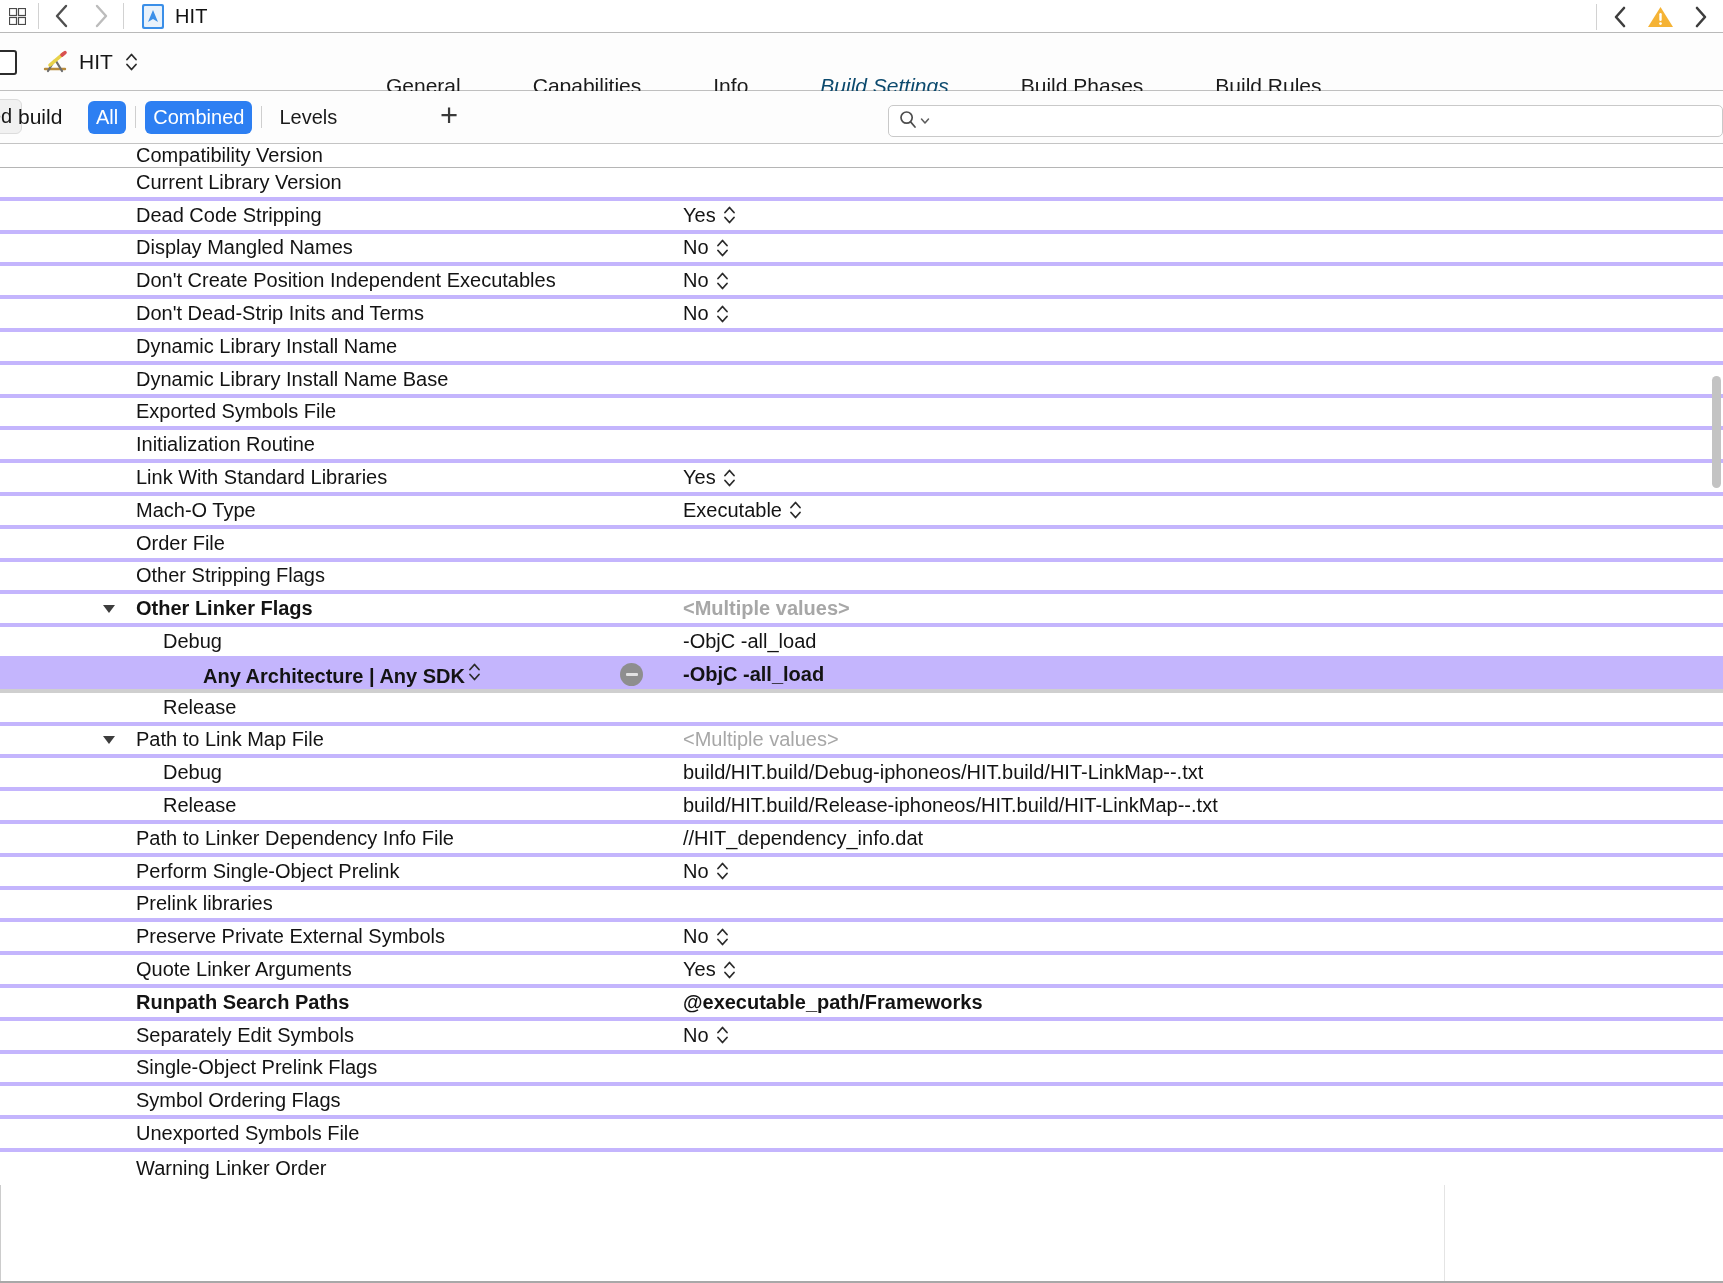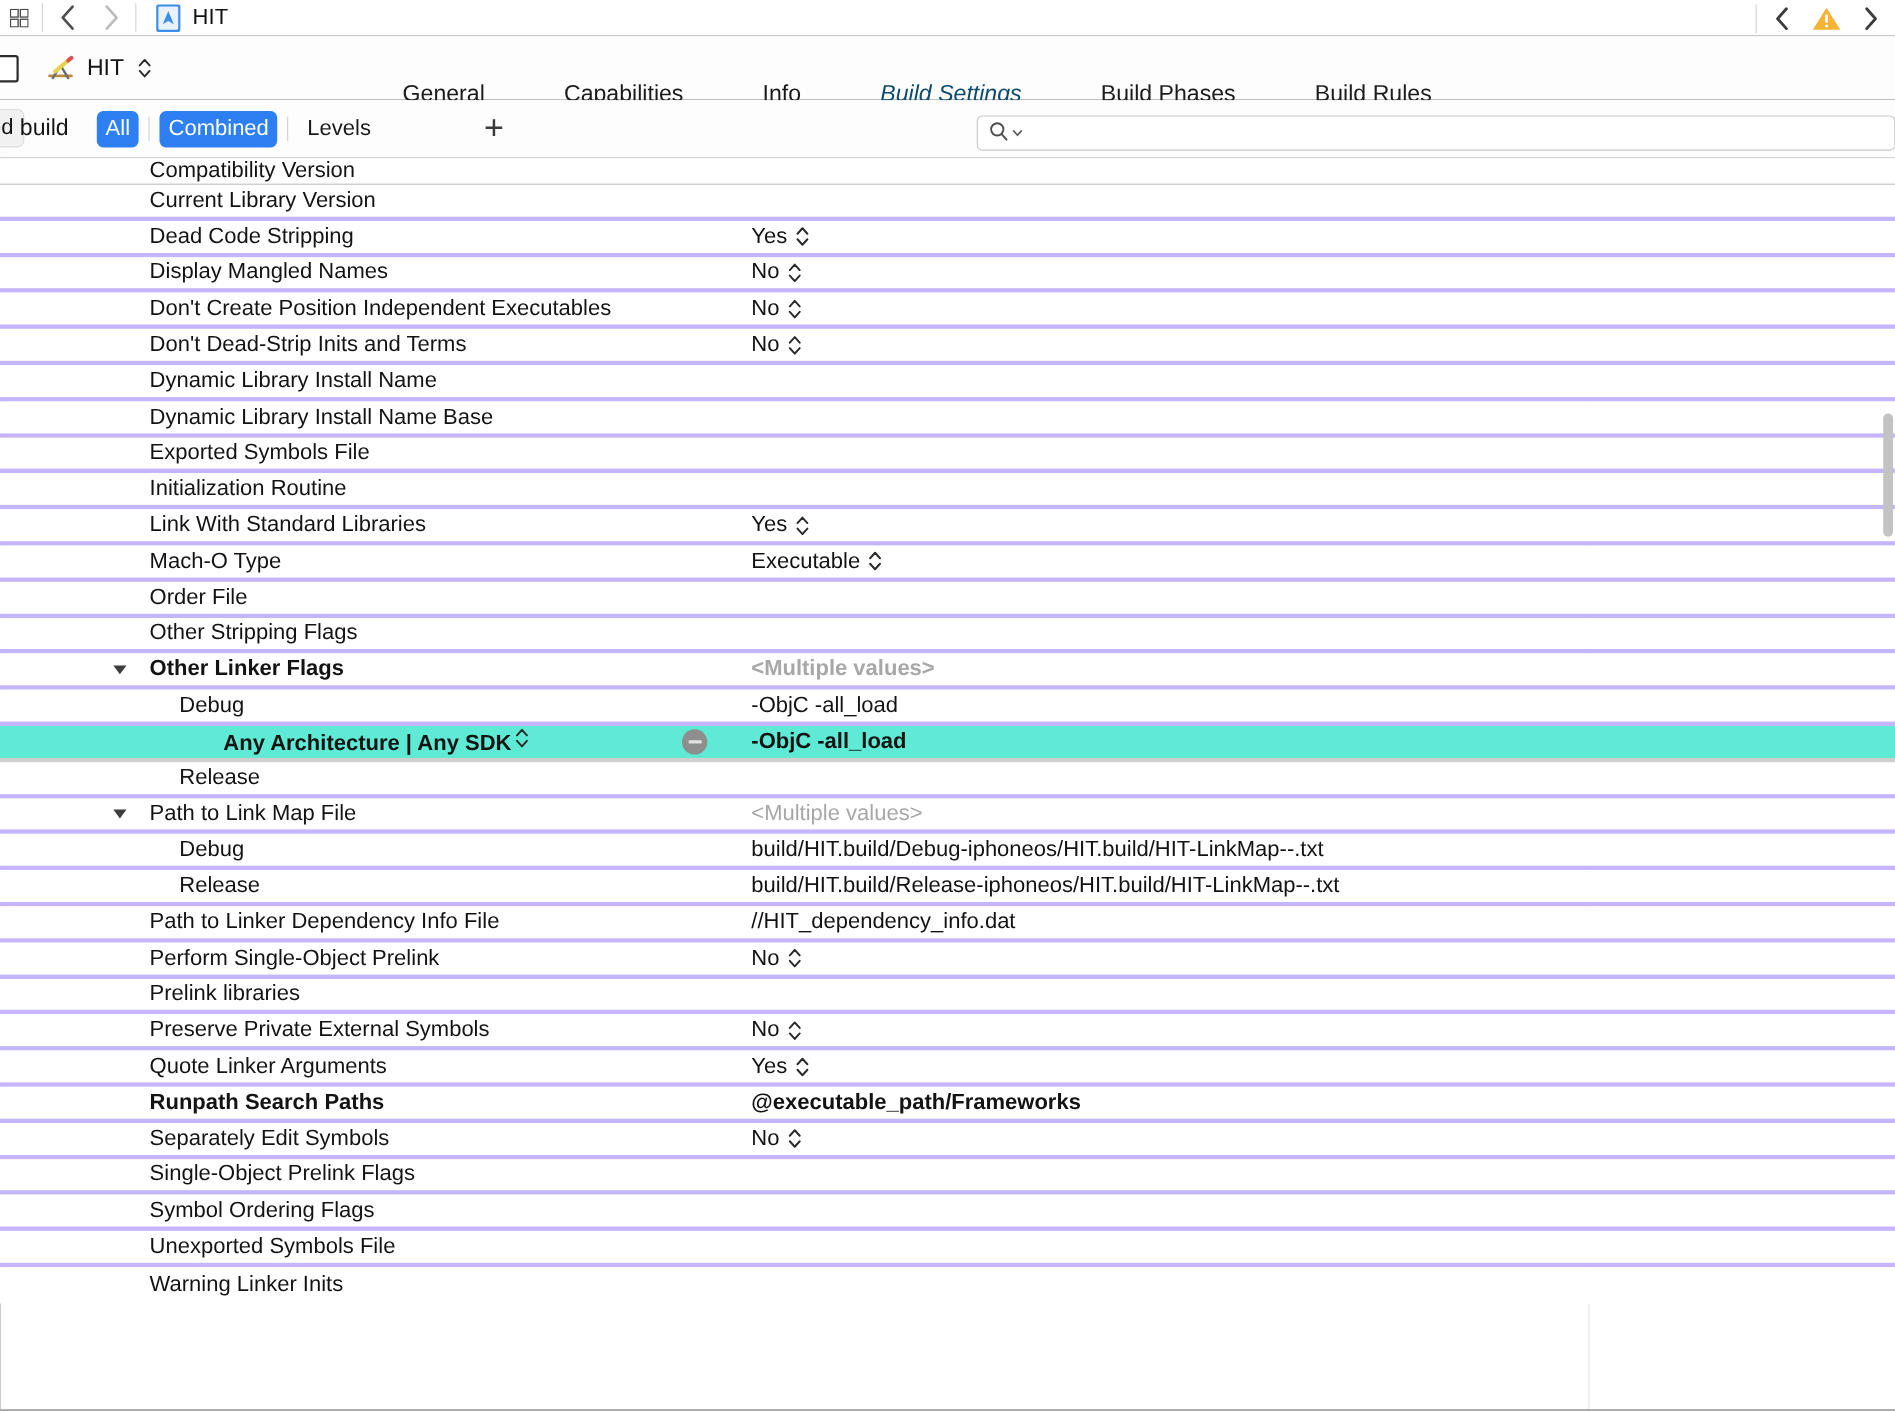--- a/index.html
+++ b/index.html
@@ -87,21 +87,21 @@
   .stepper-glyph {
     display: inline-flex;
     flex-direction: column;
     align-items: center;
     justify-content: center;
     line-height: 0;
     margin-left: 3px;
   }
   .tabs {
     position: absolute;
-    left: 330px;
+    left: 350px;
     display: flex;
     align-items: flex-end;
     gap: 0px;
     margin-top: 48px;
   }
   .tab {
     font-size: 21px;
     color: #1b1b1b;
     padding: 4px 36px;
     white-space: nowrap;
@@ -199,21 +199,21 @@
     background: #cccccc;
   }
   .row {
     position: relative;
     height: 32.8px;
     display: flex;
     align-items: center;
     border-bottom: 4px solid #c4b5fd;
     background: #ffffff;
   }
-  .row.selected { background: #5eead4; border-bottom-color: #cfcfcf; }
+  .row.selected { background: #c4b5fd; border-bottom-color: #cfcfcf; }
   .row.clipped-top { height: 24px; align-items: flex-end; border-bottom-color: #b3b3b3;}
   .row.clipped-bottom { border-bottom: none; }
 
   .row .name {
     position: absolute;
     left: 136px;
     font-size: 20px;
     color: #131313;
     white-space: nowrap;
   }
@@ -628,18 +628,18 @@
       <div class="row lvl0">
         <span class="name">Single-Object Prelink Flags</span>
       </div>
       <div class="row lvl0">
         <span class="name">Symbol Ordering Flags</span>
       </div>
       <div class="row lvl0">
         <span class="name">Unexported Symbols File</span>
       </div>
       <div class="row lvl0 clipped-bottom">
-        <span class="name">Warning Linker Inits</span>
+        <span class="name">Warning Linker Order</span>
       </div>
     </div>
   <div class="scroll-nub"></div>
   <div class="bottom-rule"></div>
 </div>
 
 </body></html>

